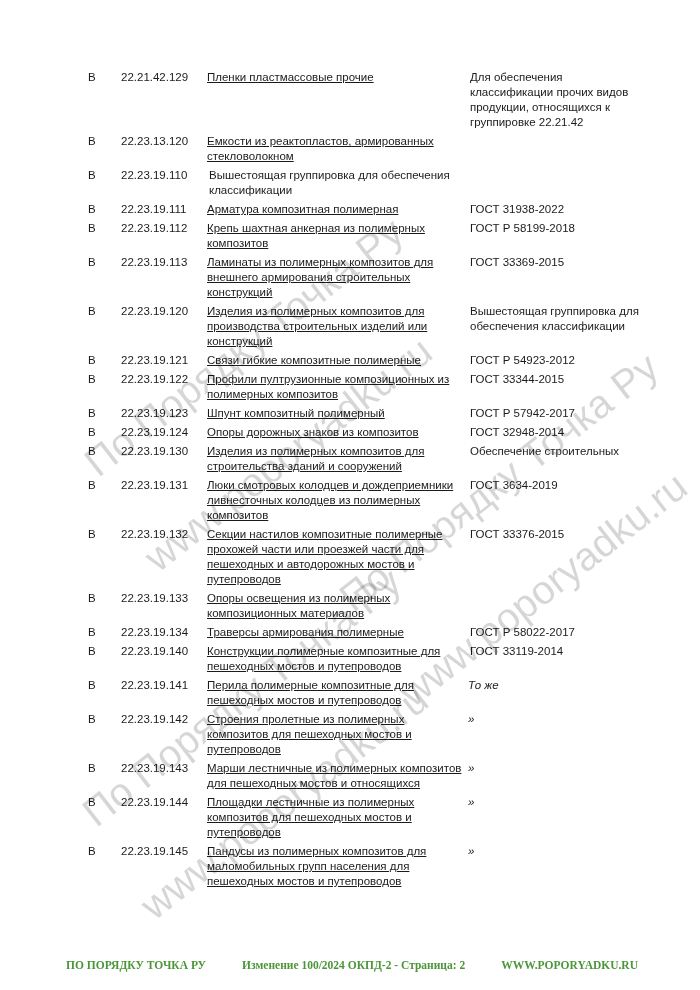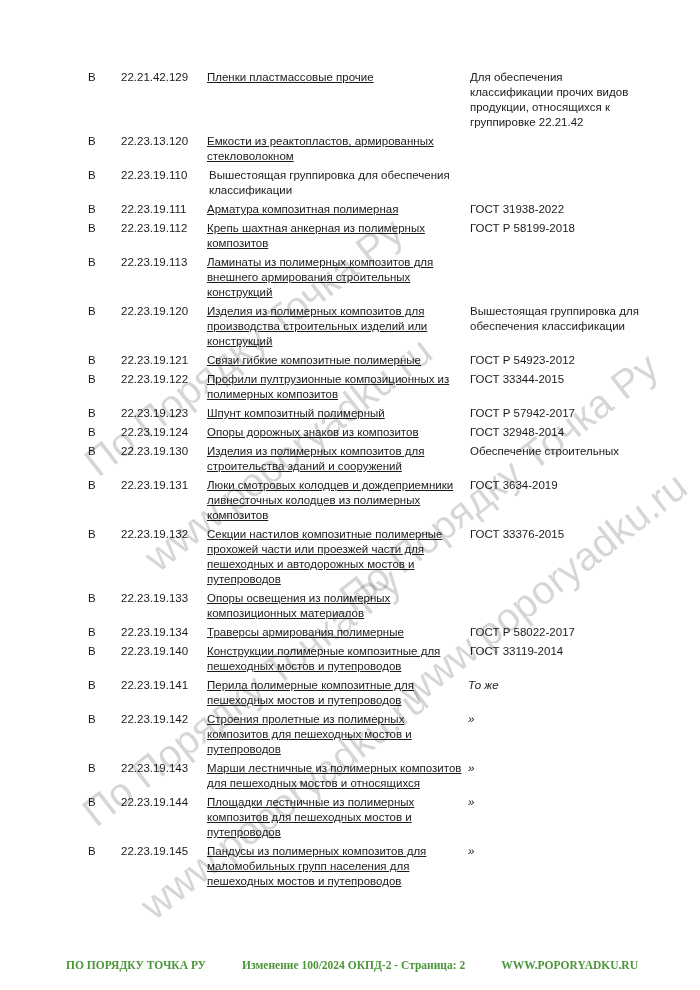--- a/index.html
+++ b/index.html
@@ -97,20 +97,21 @@
       <div class="cell-flag">В</div>
       <div class="cell-code">22.23.19.112</div>
       <div class="cell-desc">Крепь шахтная анкерная из полимерных композитов</div>
       <div class="cell-note">ГОСТ Р 58199-2018</div>
     </div>
 
     <div class="row">
       <div class="cell-flag">В</div>
       <div class="cell-code">22.23.19.113</div>
       <div class="cell-desc">Ламинаты из полимерных композитов для внешнего армирования строительных конструкций</div>
+      <div class="cell-note">ГОСТ 33369-2015</div>
     </div>
 
     <div class="row">
       <div class="cell-flag">В</div>
       <div class="cell-code">22.23.19.120</div>
       <div class="cell-desc">Изделия из полимерных композитов для производства строительных изделий или конструкций</div>
       <div class="cell-note">Вышестоящая группировка для обеспечения классификации</div>
     </div>
 
     <div class="row">

